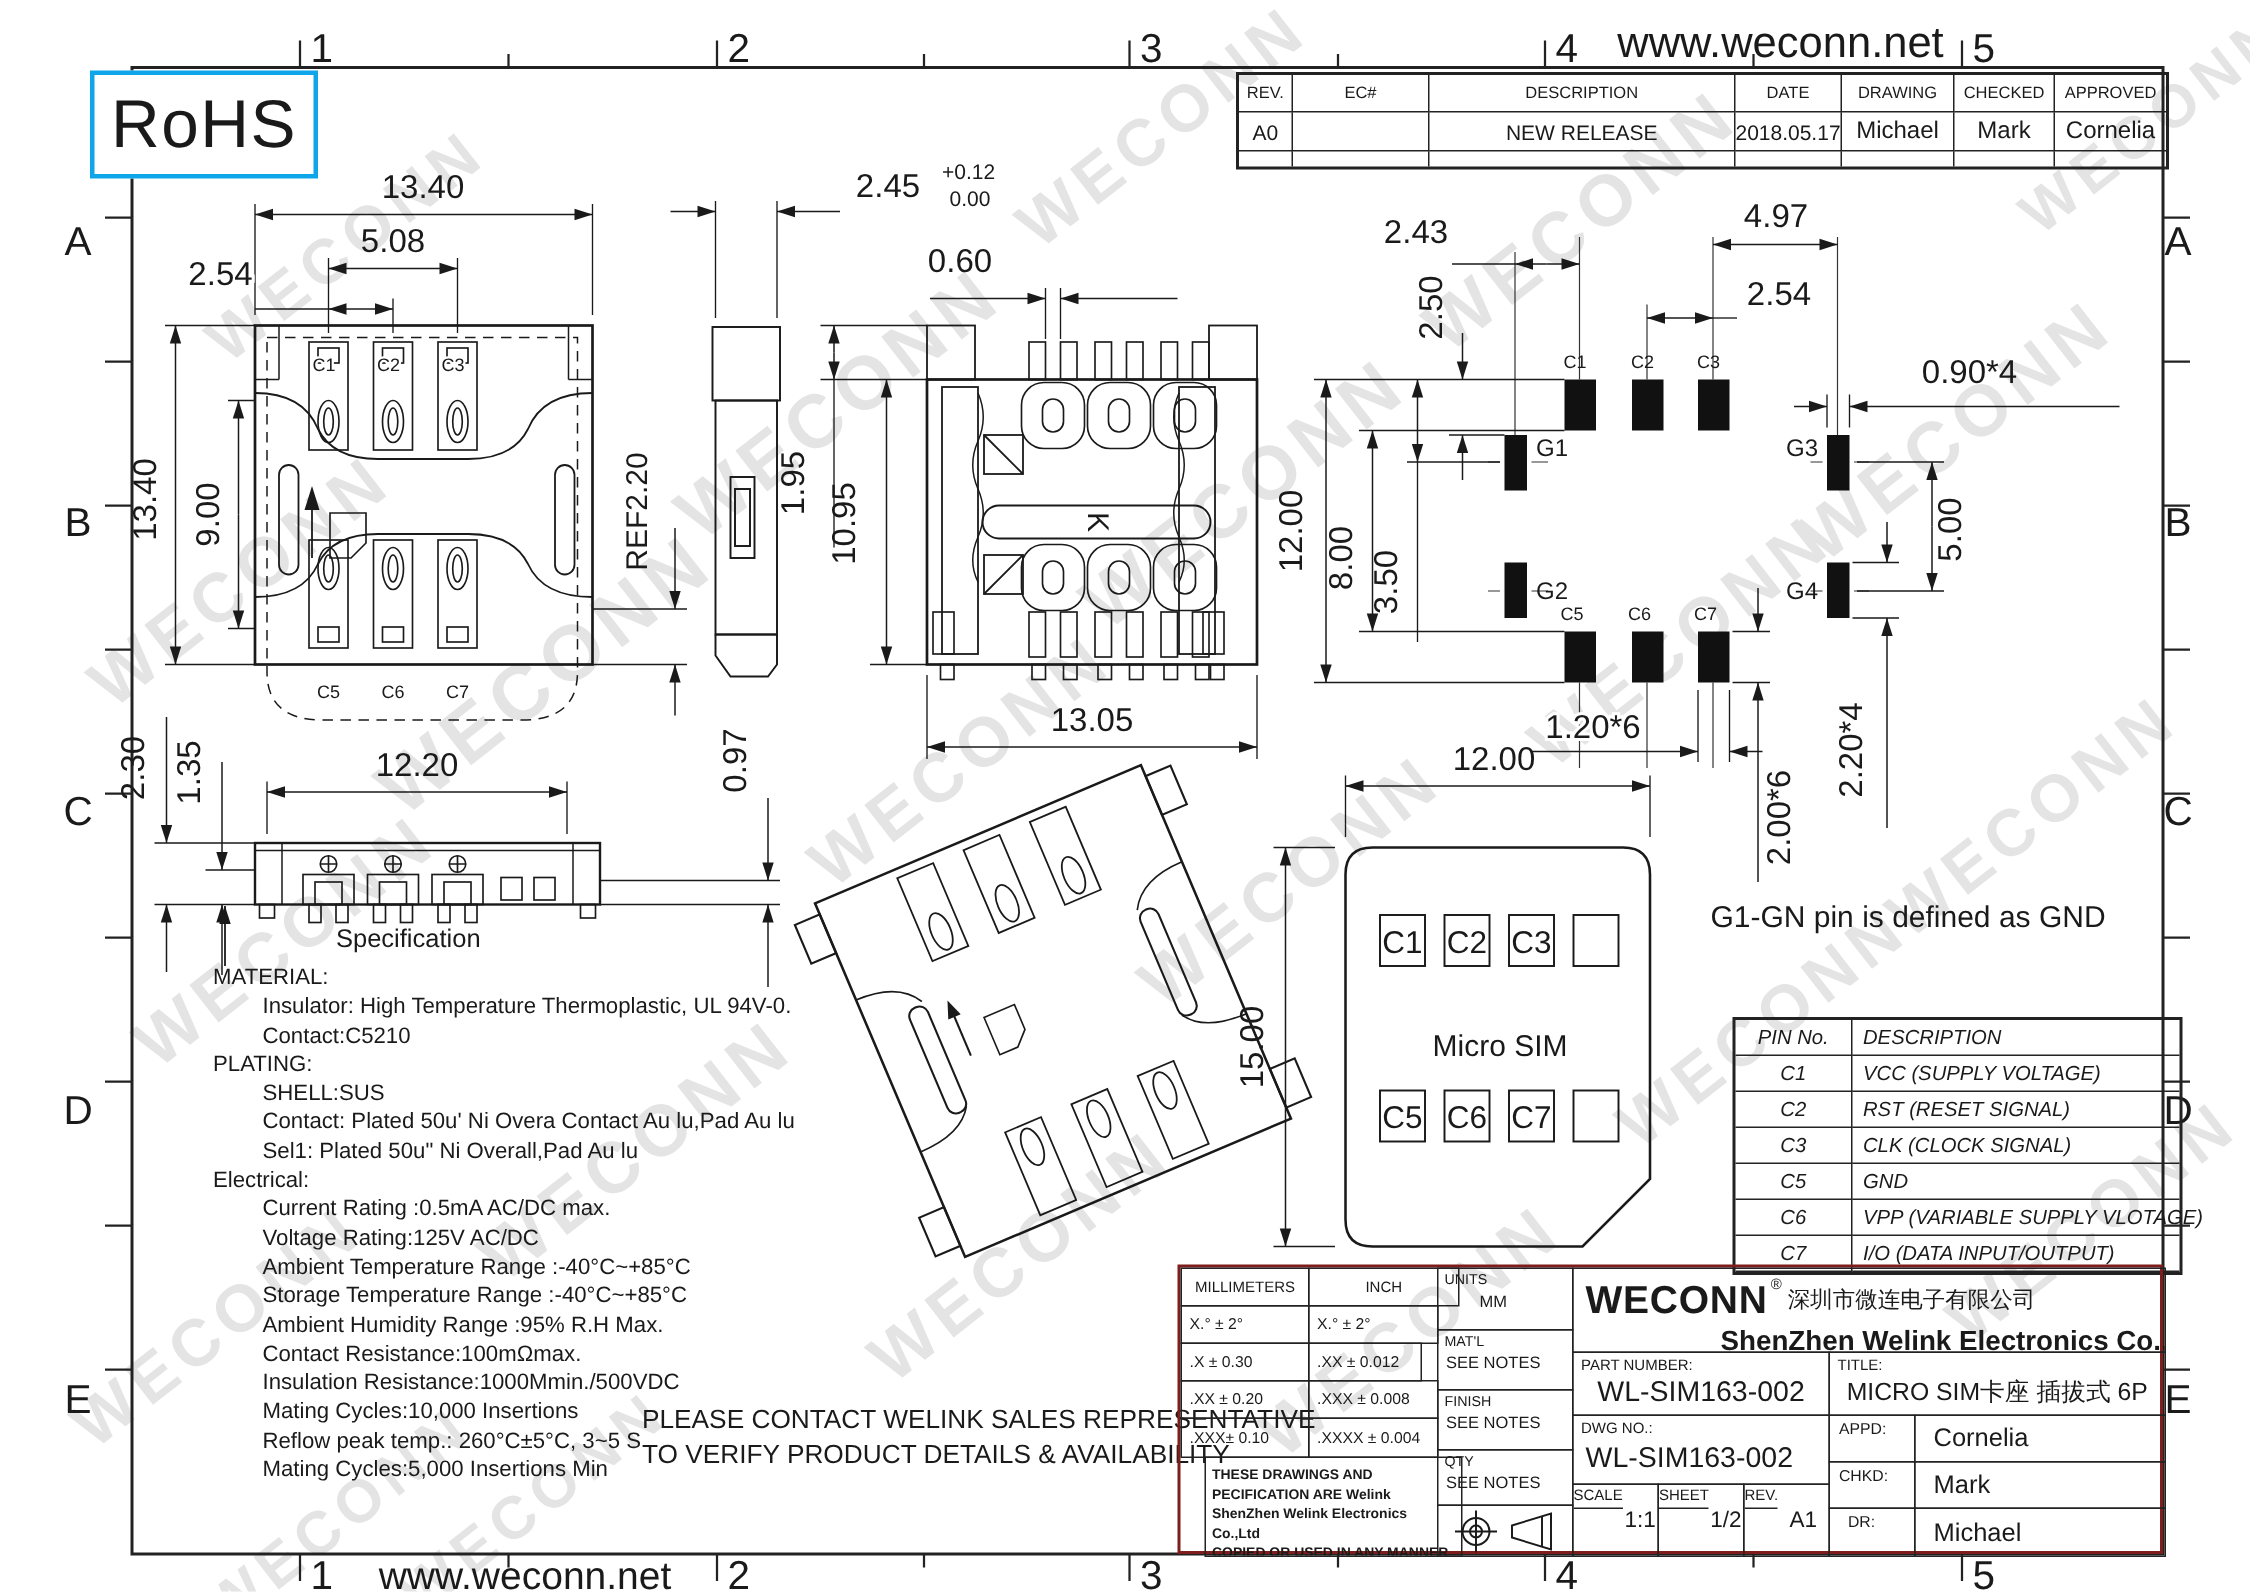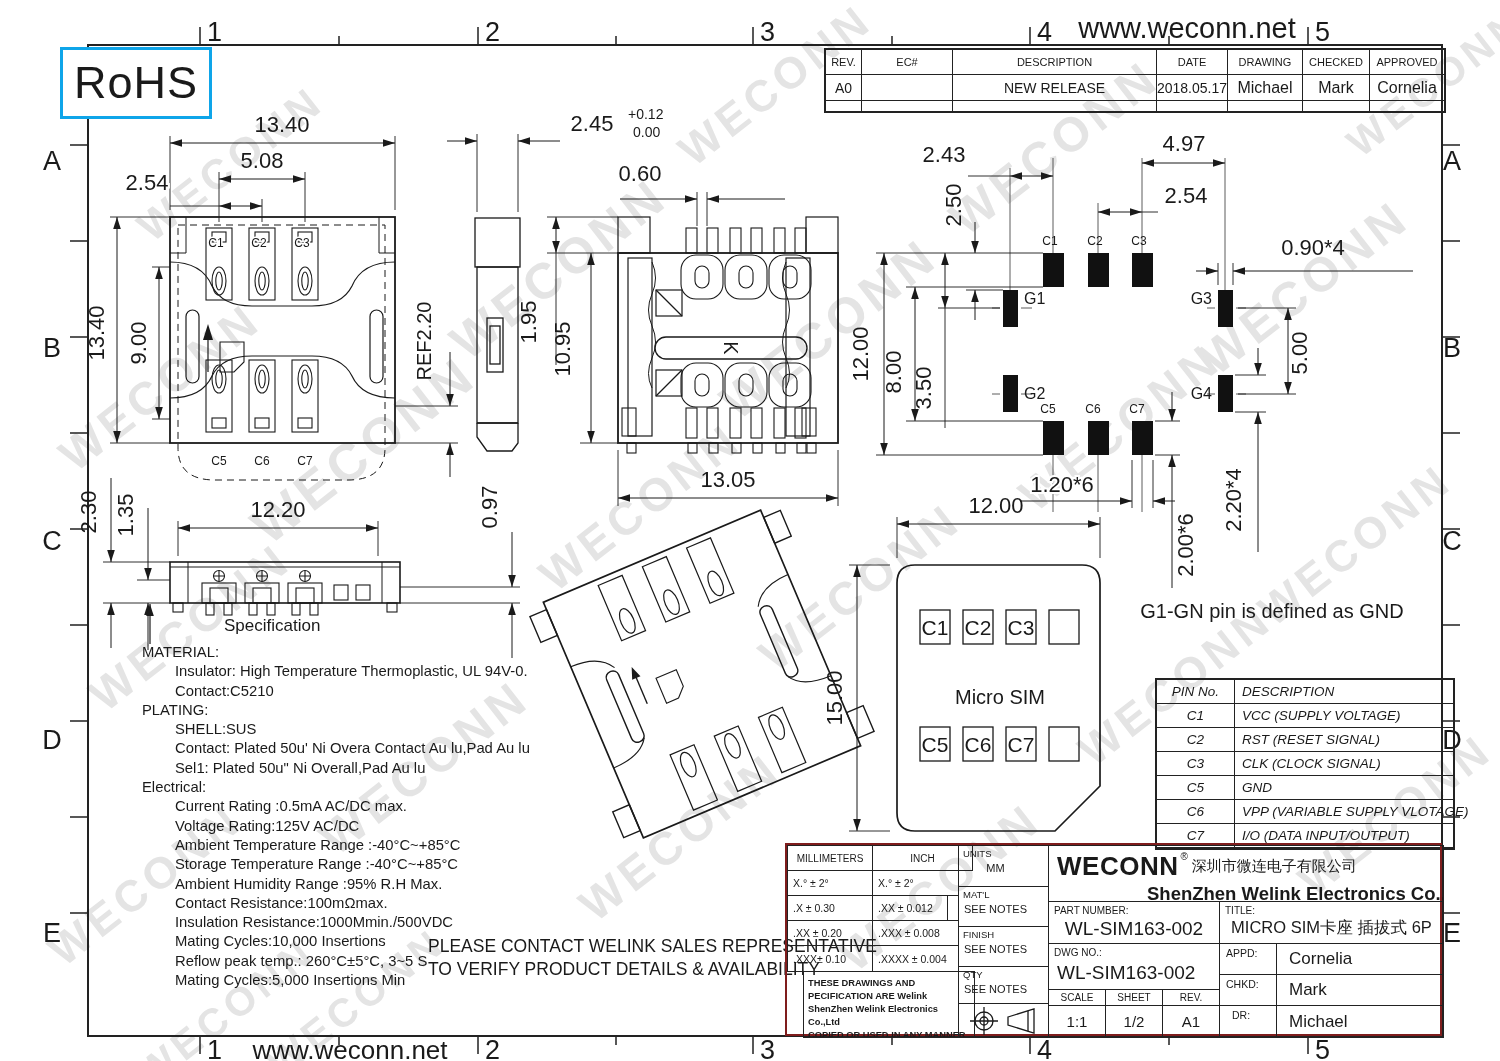--- a/index.html
+++ b/index.html
@@ -62,21 +62,21 @@
   #tb-company{padding:5px 6px 0 8px;}
   #tb-company .row1{display:flex;align-items:flex-start;}
   #tb-company .brand{font-size:26px;font-weight:700;letter-spacing:.5px;}
   #tb-company .reg{font-size:10px;margin:0 4px 0 2px;}
   #tb-company .cn{font-size:15px;margin-top:6px;}
   #tb-company .en{font-size:18.5px;font-weight:700;padding-left:90px;margin-top:1px;white-space:nowrap;}
   .pn-label{position:absolute;left:5px;top:3px;font-size:10px;}
   .pn-val{position:absolute;left:0;right:0;top:16px;text-align:center;font-size:19px;white-space:nowrap;}
   .ttl-val{position:absolute;left:0;right:0;top:15px;text-align:center;font-size:16.5px;white-space:nowrap;}
   .dwg-val{position:absolute;left:8px;top:18px;font-size:19px;white-space:nowrap;}
-  .ssr{position:absolute;display:flex;flex-direction:column;}
+  .ssr{position:absolute;display:flex;flex-direction:row;}
   .ssr .sh{height:15px;border-bottom:1.5px solid #222;font-size:10px;display:flex;align-items:center;justify-content:center;}
   .ssr .sv{flex:1;font-size:15px;display:flex;align-items:center;justify-content:center;}
   .sig-label{font-size:10.5px;padding:3px 0 0 6px;}
   .sig-val{font-size:17px;display:flex;align-items:center;padding-left:12px;}
 </style>
 </head>
 <body>
 
 <div id="stage">
 

